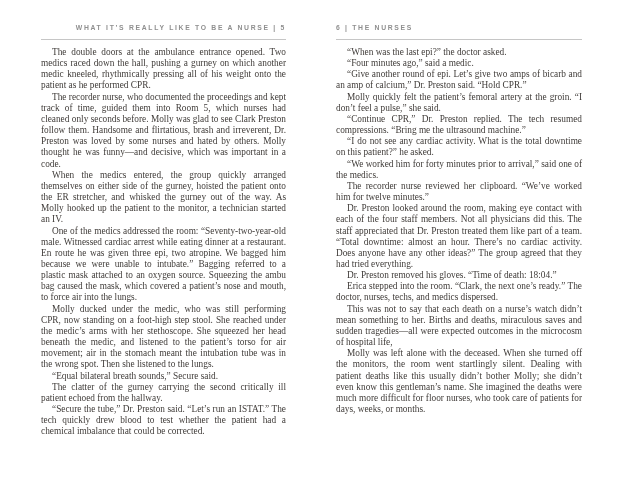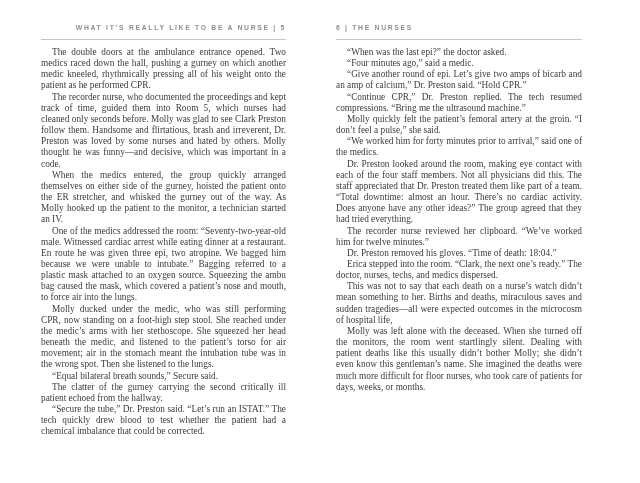--- a/index.html
+++ b/index.html
@@ -76,25 +76,26 @@
       </div>
   </section>
 
   <section class="page page-right">
     <div class="running-head">6 | THE NURSES</div>
     <hr class="rule">
     <div class="body-text">
         <p>“When was the last epi?” the doctor asked.</p>
         <p>“Four minutes ago,” said a medic.</p>
         <p>“Give another round of epi. Let’s give two amps of bicarb and an amp of calcium,” Dr. Preston said. “Hold CPR.”</p>
+        <p>Molly quickly felt the patient’s femoral artery at the groin. “I don’t feel a pulse,” she said.</p>
         <p>“Continue CPR,” Dr. Preston replied. The tech resumed compressions. “Bring me the ultrasound machine.”</p>
-        <p>Molly quickly felt the patient’s femoral artery at the groin. “I don’t feel a pulse,” she said.</p>
+        <p>“I do not see any cardiac activity. What is the total downtime on this patient?” he asked.</p>
         <p>“We worked him for forty minutes prior to arrival,” said one of the medics.</p>
+        <p>The recorder nurse reviewed her clipboard. “We’ve worked him for twelve minutes.”</p>
         <p>Dr. Preston looked around the room, making eye contact with each of the four staff members. Not all physicians did this. The staff appreciated that Dr. Preston treated them like part of a team. “Total downtime: almost an hour. There’s no cardiac activity. Does anyone have any other ideas?” The group agreed that they had tried everything.</p>
-        <p>The recorder nurse reviewed her clipboard. “We’ve worked him for twelve minutes.”</p>
         <p>Dr. Preston removed his gloves. “Time of death: 18:04.”</p>
         <p>Erica stepped into the room. “Clark, the next one’s ready.” The doctor, nurses, techs, and medics dispersed.</p>
         <p>This was not to say that each death on a nurse’s watch didn’t mean something to her. Births and deaths, miraculous saves and sudden tragedies—all were expected outcomes in the microcosm of hospital life,</p>
         <p>Molly was left alone with the deceased. When she turned off the monitors, the room went startlingly silent. Dealing with patient deaths like this usually didn’t bother Molly; she didn’t even know this gentleman’s name. She imagined the deaths were much more difficult for floor nurses, who took care of patients for days, weeks, or months.</p>
       </div>
   </section>
 
 </div>
 
 </body></html>

